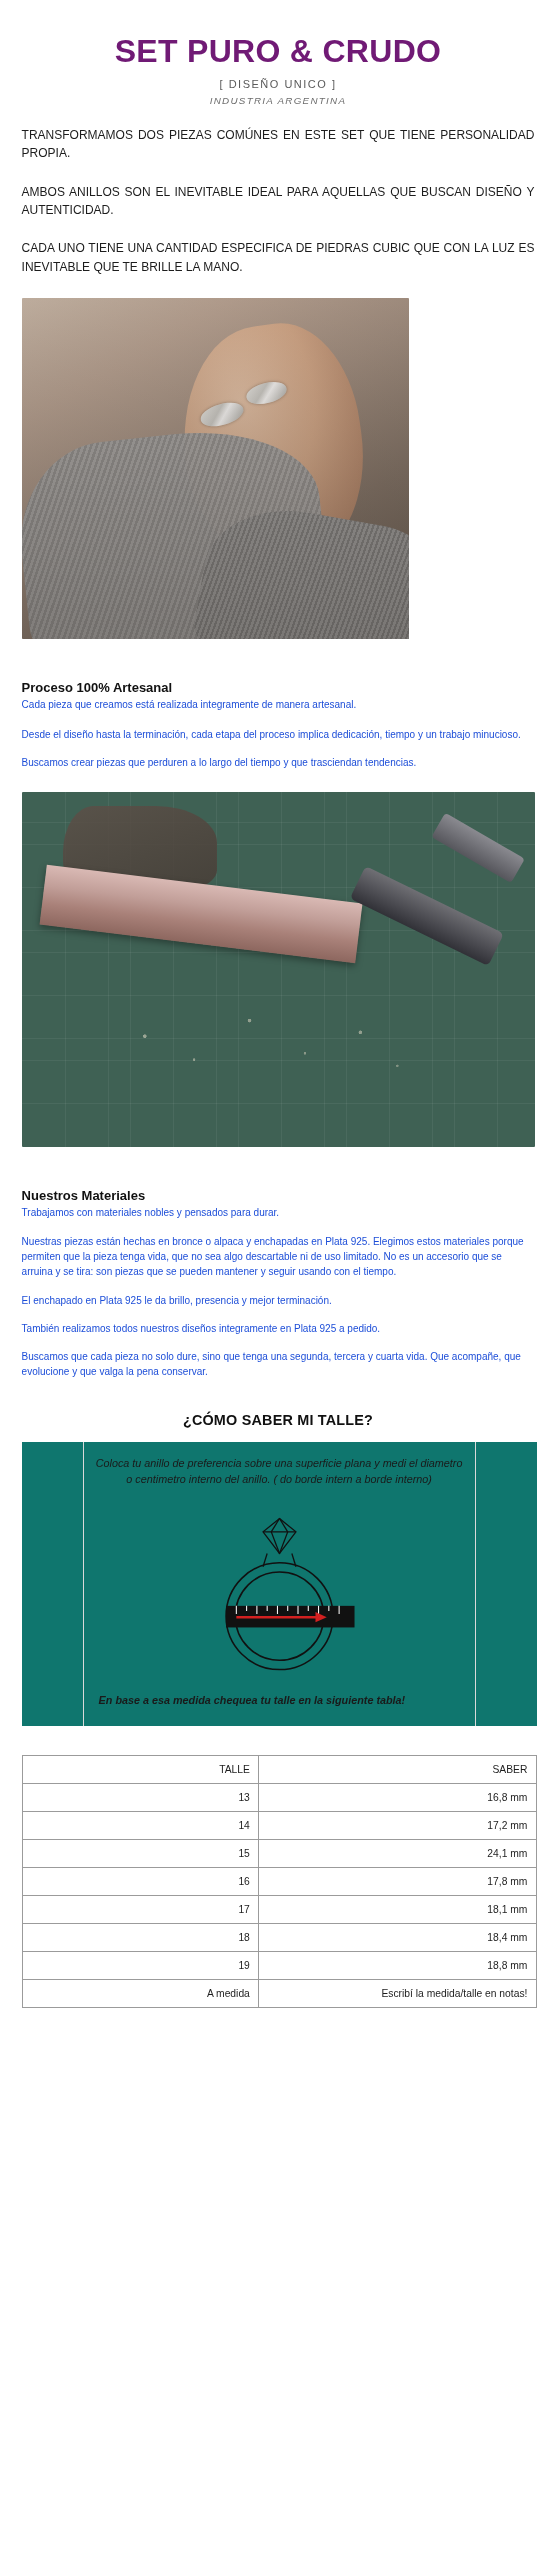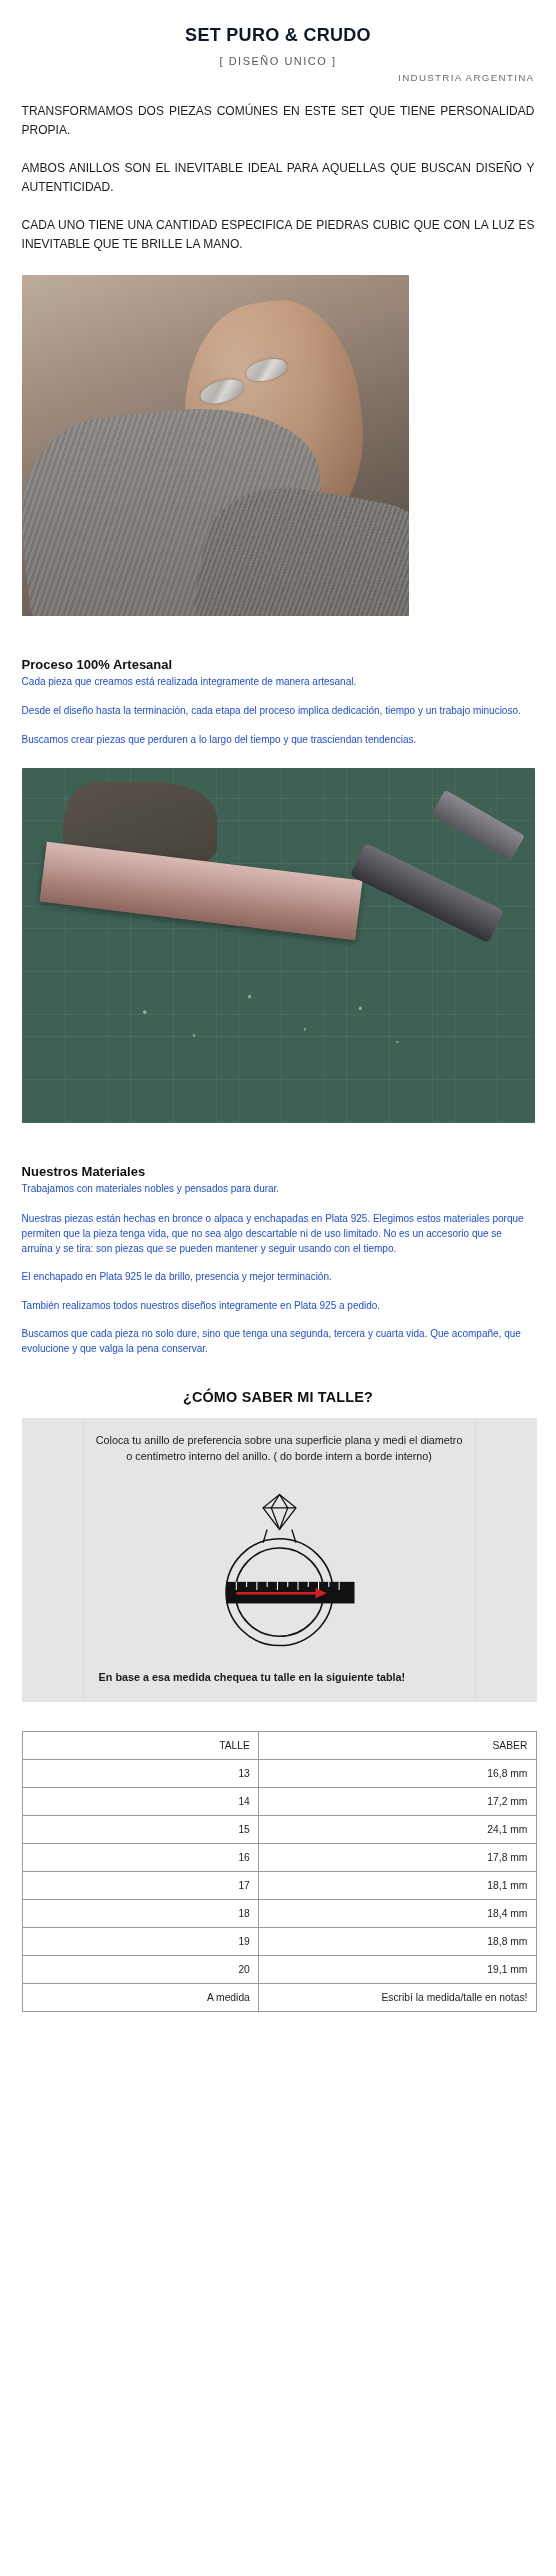--- a/index.html
+++ b/index.html
@@ -16,42 +16,43 @@
   .page {
     width: 556px;
     min-height: 2902px;
     padding: 20.6px 21.6px 31px 21.6px;
     background: #ffffff;
   }
 
   
   .title {
     text-align: center;
-    font-size: 18px;
+    font-size: 32px;
     font-weight: bold;
     letter-spacing: 0.3px;
-    color: #0f172a;
-    margin: 5px 0 0 0;
+    color: #701a75;
+    margin: 13px 0 0 0;
     line-height: 1.1;
   }
   .subtitle {
     text-align: center;
     font-size: 11px;
     letter-spacing: 1.5px;
     color: #5a5a5a;
     margin: 9.3px 0 0 0;
     font-weight: normal;
   }
   .subtitle2 {
-    text-align: right;
+    text-align: center;
     font-size: 9.8px;
     letter-spacing: 1.3px;
     color: #6d6d6d;
     margin: 5.2px 0 0 0;
     font-weight: normal;
+    font-style: italic;
   }
 
   
   .intro-p {
     text-align: justify;
     font-size: 12px;
     line-height: 1.55;
     color: #1d1d1d;
     margin: 19.6px 0 0 0;
   }
@@ -227,21 +228,22 @@
     font-weight: bold;
     color: #111111;
     letter-spacing: 0.2px;
     margin: 0 0 13.4px 0;
   }
   .guide-card {
     position: relative;
     width: 515px;
     margin: 0 auto;
     padding: 13.4px 20.6px 17.5px 20.6px;
-    background: #e5e5e5;
+    background: #0f766e;
+    font-style: italic;
   }
   .guide-card:before,
   .guide-card:after {
     content: "";
     position: absolute;
     top: 0;
     bottom: 0;
     width: 0.5px;
     background: #d9d9d9;
   }
@@ -425,24 +427,20 @@
         </tr>
       <tr>
           <td>18</td>
           <td>18,4 mm</td>
         </tr>
       <tr>
           <td>19</td>
           <td>18,8 mm</td>
         </tr>
       <tr>
-          <td>20</td>
-          <td>19,1 mm</td>
-        </tr>
-      <tr>
           <td>A medida</td>
           <td>Escribí la medida/talle en notas!</td>
         </tr>
     </tbody>
   </table>
 
 </div>
 
 
 </body></html>

